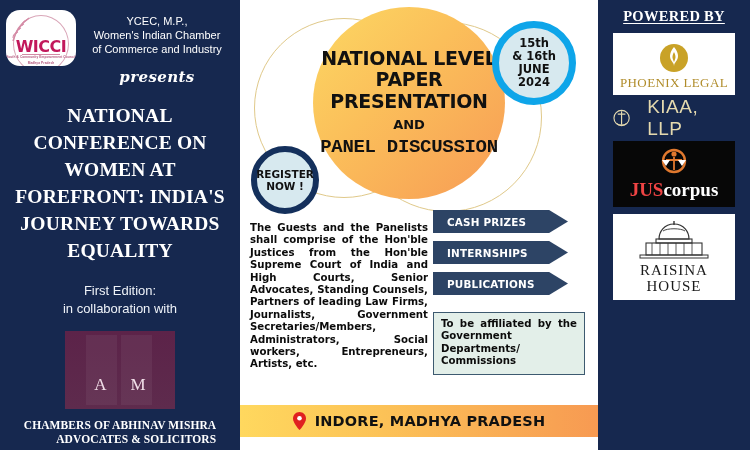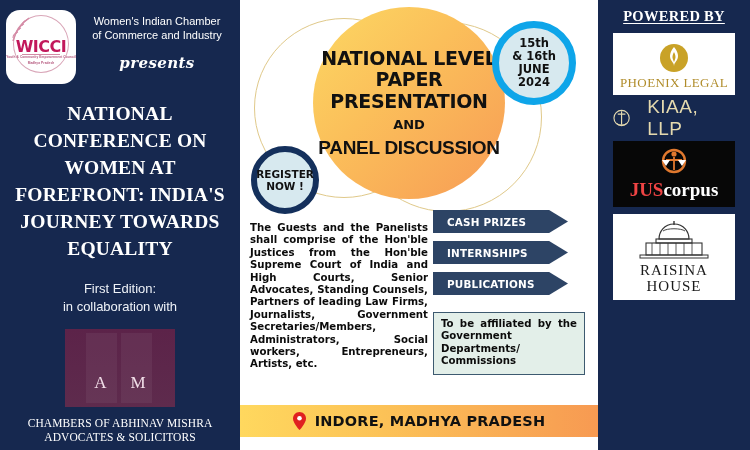--- a/index.html
+++ b/index.html
@@ -27,21 +27,21 @@
     align-items: center;
     padding-top: 8px;
   }
   .left-top-row {
     display: flex;
     align-items: flex-start;
     width: 100%;
     padding: 0 6px;
   }
   .wicci-logo {
-    width: 70px; height: 74px;
+    width: 70px; height: 56px;
     background: #ffffff;
     border-radius: 14px;
     position: relative;
     flex: 0 0 auto;
     margin-top: 2px;
     overflow: hidden;
   }
   .wicci-wreath {
     position: absolute;
     left: 7px; top: 5px;
@@ -144,24 +144,24 @@
     position: relative;
     display: flex;
     gap: 24px;
     margin-bottom: 14px;
     font-family: "Liberation Serif", serif;
     font-size: 17px;
     color: #f2dfe9;
   }
   .chambers {
     margin-top: 9px;
-    text-align: center;
+    text-align: right;
     color: #ffffff;
     font-family: "Liberation Serif", serif;
-    font-weight: 400;
+    font-weight: 700;
     font-size: 11.5px;
     line-height: 14px;
     letter-spacing: 0.1px;
   }
 
   
   .center {
     position: absolute;
     left: 240px; top: 0;
     width: 358px; height: 450px;
@@ -195,21 +195,21 @@
     line-height: 21.5px;
     letter-spacing: -0.3px;
   }
   .mc-and {
     font-family: "DejaVu Sans", sans-serif;
     font-weight: 800;
     font-size: 13px;
     margin-top: 5px;
   }
   .mc-l2 {
-    font-family: Liberation Sans, sans-serif;
+    font-family: Liberation Mono, monospace;
     font-weight: 800;
     font-size: 19px;
     line-height: 21.5px;
     margin-top: 5px;
     letter-spacing: -0.3px;
   }
 
   .date-circle {
     position: absolute;
     left: 252px; top: 21px;
@@ -447,20 +447,21 @@
           <path d="M11 11 C8 12 6 14 6 17" stroke="#d58ba6" stroke-width="1.1" fill="none"></path>
           <path d="M8 15 C5 16 3 18 3 21" stroke="#d58ba6" stroke-width="1.1" fill="none"></path>
         </svg>
         <div class="wicci-word">WICCI</div>
         <div class="wicci-rule"></div>
         <div class="wicci-sub1">Youth &amp; Community Empowerment Council</div>
         <div class="wicci-sub2">Madhya Pradesh</div>
       </div>
 
       <div class="org-block">
+        <div class="org-line">YCEC, M.P.,</div>
         <div class="org-line">Women's Indian Chamber</div>
         <div class="org-line">of Commerce and Industry</div>
         <div class="presents">presents</div>
       </div>
     </div>
 
     <div class="conf-title">NATIONAL CONFERENCE ON WOMEN AT FOREFRONT: INDIA'S JOURNEY TOWARDS EQUALITY</div>
 
     <div class="edition">
       <div>First Edition:</div>

